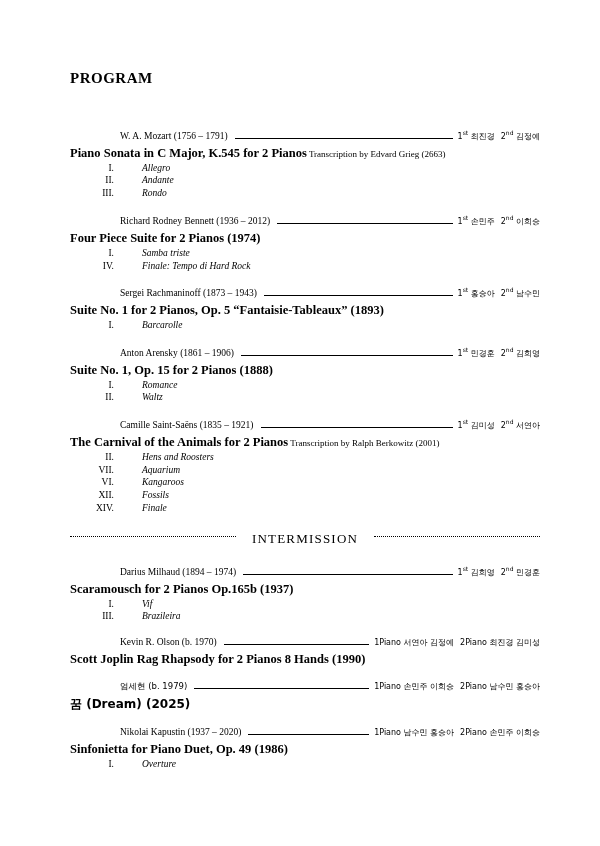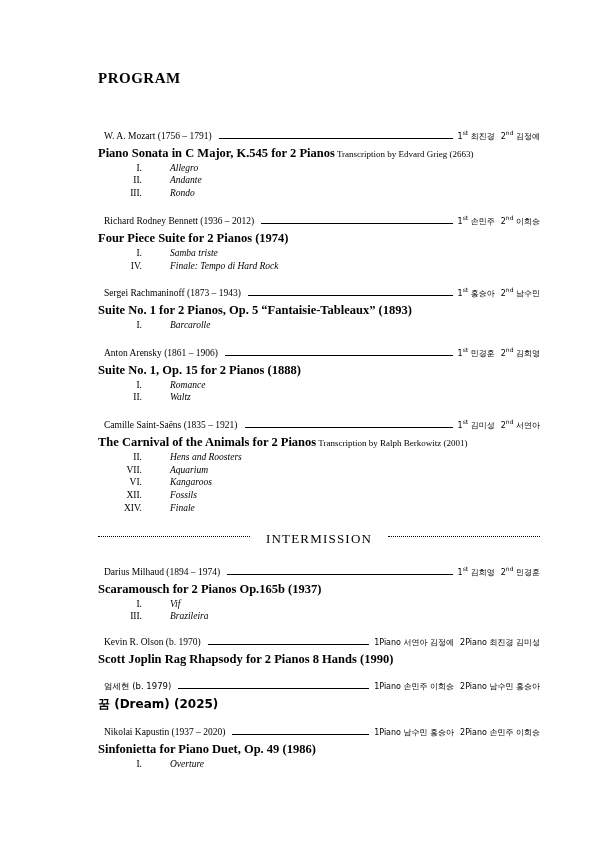--- a/index.html
+++ b/index.html
@@ -12,21 +12,21 @@
     background: #ffffff;
     font-family: "Liberation Serif", serif;
     color: #000000;
     overflow: hidden;
   }
   .page {
     position: relative;
     width: 600px;
     height: 846px;
     box-sizing: border-box;
-    padding: 70px 60px 0 98px;
+    padding: 70px 60px 0 70px;
   }
   .program-title {
     font-size: 15px;
     font-weight: bold;
     letter-spacing: 0.5px;
     margin: 0 0 42px 0;
   }
   .entries {
     display: block;
   }
@@ -35,20 +35,21 @@
   }
   .entry-head {
     display: flex;
     align-items: baseline;
     width: 100%;
     white-space: nowrap;
   }
   .composer {
     font-size: 9.5px;
     padding-left: 6px;
+    margin-left: 44px;
   }
   .composer.korean {
     font-family: "DejaVu Sans", sans-serif;
     font-size: 8.5px;
   }
   .rule {
     flex: 1 1 auto;
     height: 0;
     border-bottom: 0.8px solid #000;
     margin: 0 5px 3px 7px;

